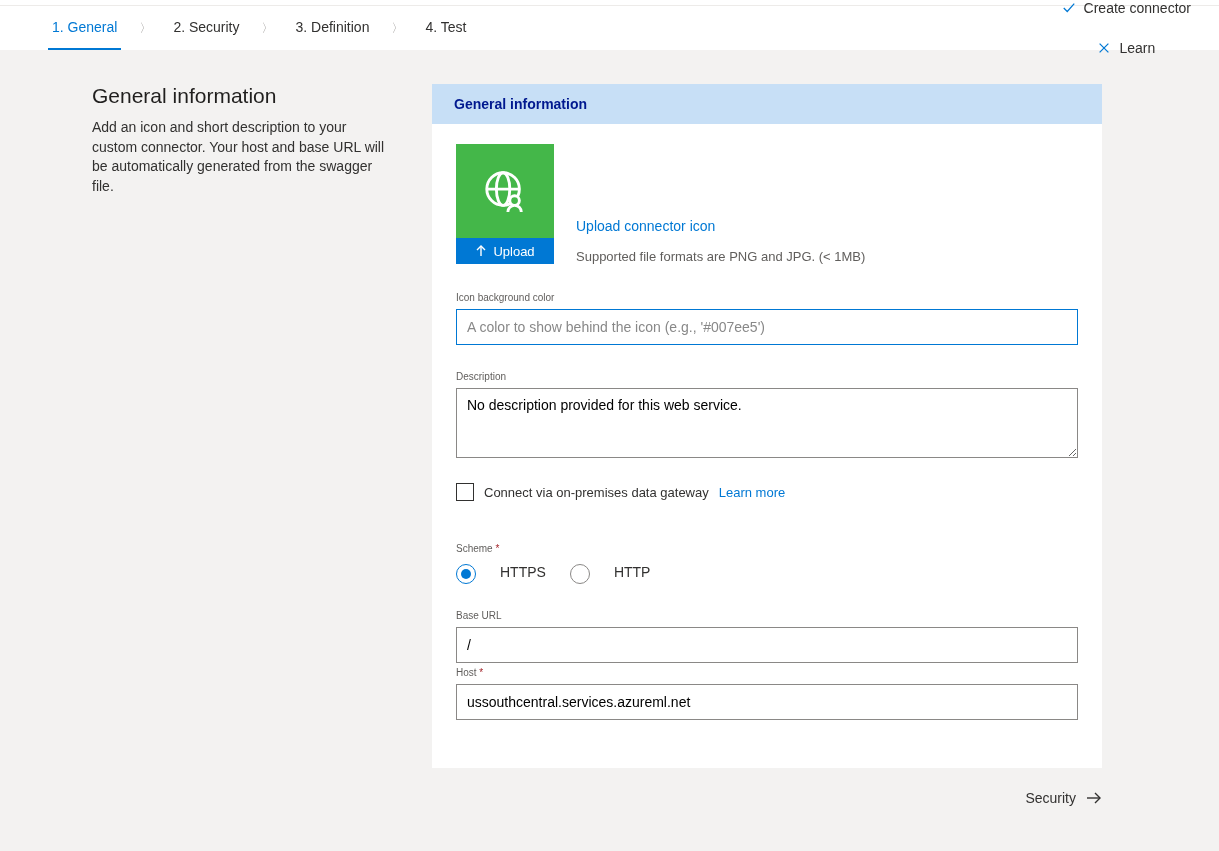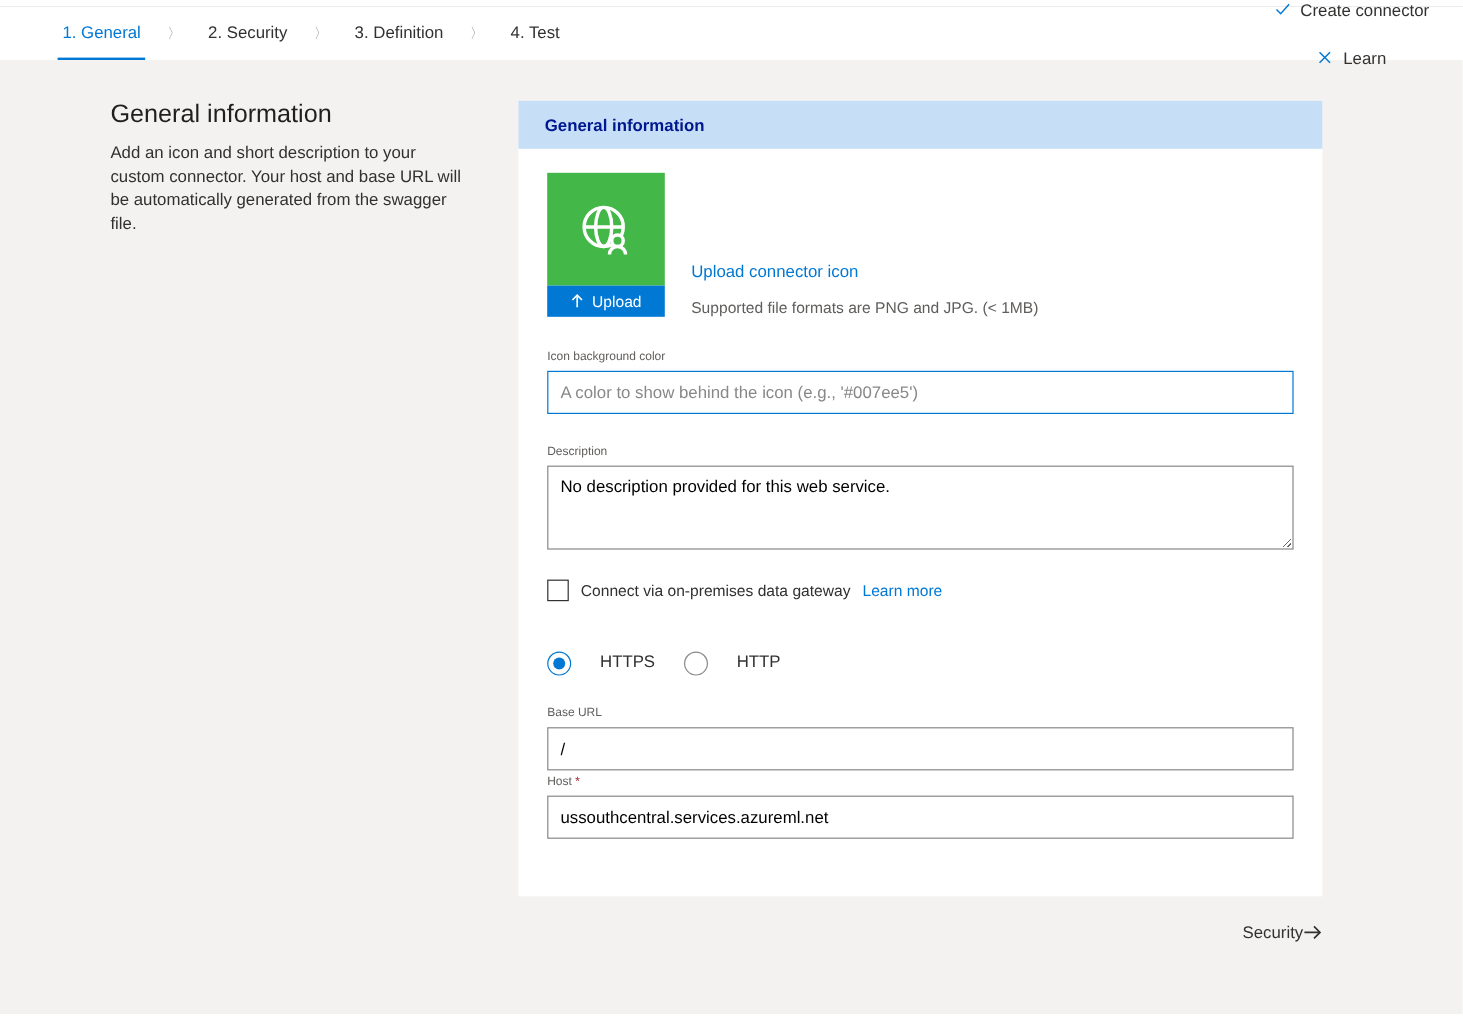--- a/index.html
+++ b/index.html
@@ -158,21 +158,21 @@
     width:10px; height:10px; border-radius:50%; background:#0078d4; display:none;
   }
   .radio.selected .inner { display:block; }
   
   .footer-nav {
     display:flex; justify-content:flex-end; align-items:center;
     margin-top: 22px;
     width: 1010px;
   }
   .footer-nav .navlink {
-    display:flex; align-items:center; 
+    display:flex; align-items:center; gap:10px;
     color:#323130; font-size:14px; cursor:pointer;
   }
   .footer-nav svg{ width:16px; height:14px; }
 </style>
 </head>
 <body>
 
 <div class="top-bar"></div>
 
 <div class="tabs-row">
@@ -256,20 +256,21 @@
           <textarea class="textarea" style="">No description provided for this web service.</textarea>
         </div>
 
         <div class="checkbox-row">
           <span class="chk"></span>
           <span>Connect via on-premises data gateway</span>
           <span class="learn">Learn more</span>
         </div>
 
         <div class="field">
+          <span class="field-label"><span>Scheme</span> <span class="req">*</span></span>
           <div class="radio-row">
             <div class="radio selected">
               <span class="outer">
                   <span class="inner"></span>
                 </span>
               <span>HTTPS</span>
             </div>
             <div class="radio">
               <span class="outer"></span>
               <span>HTTP</span>

